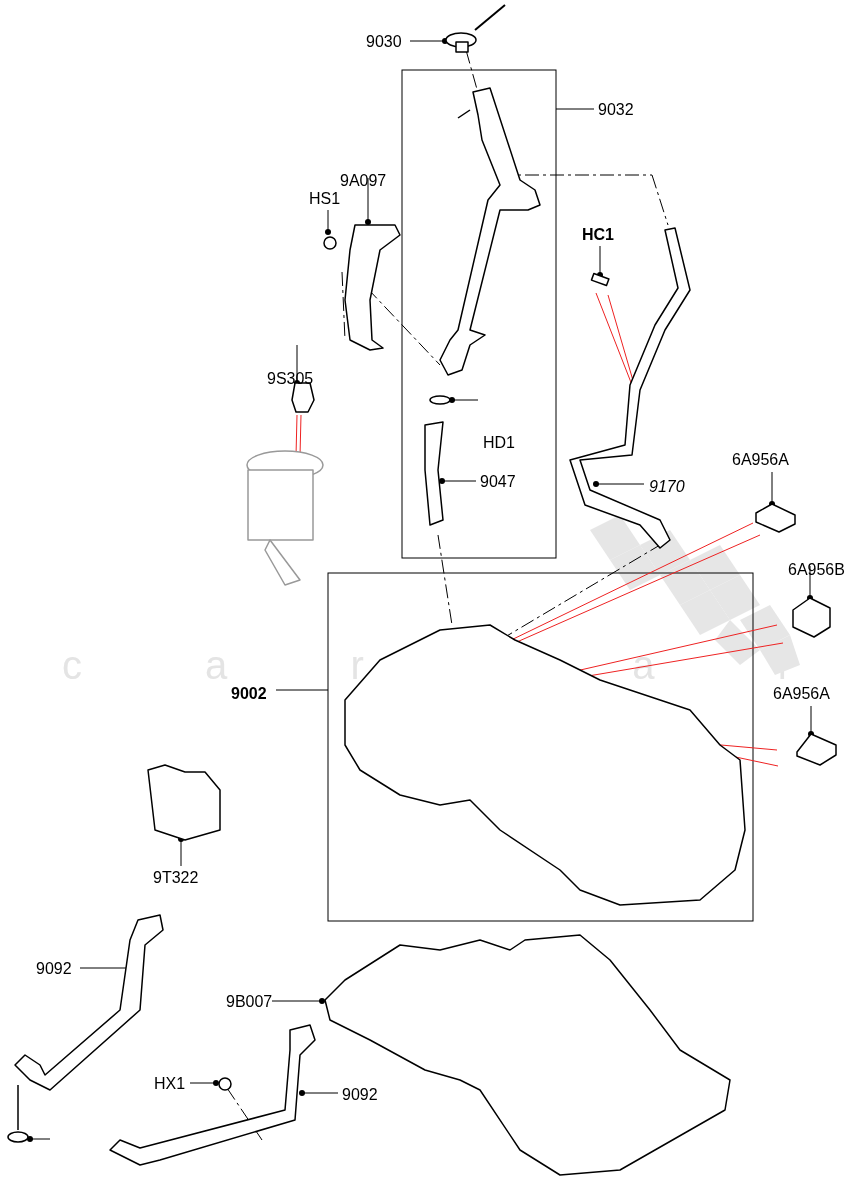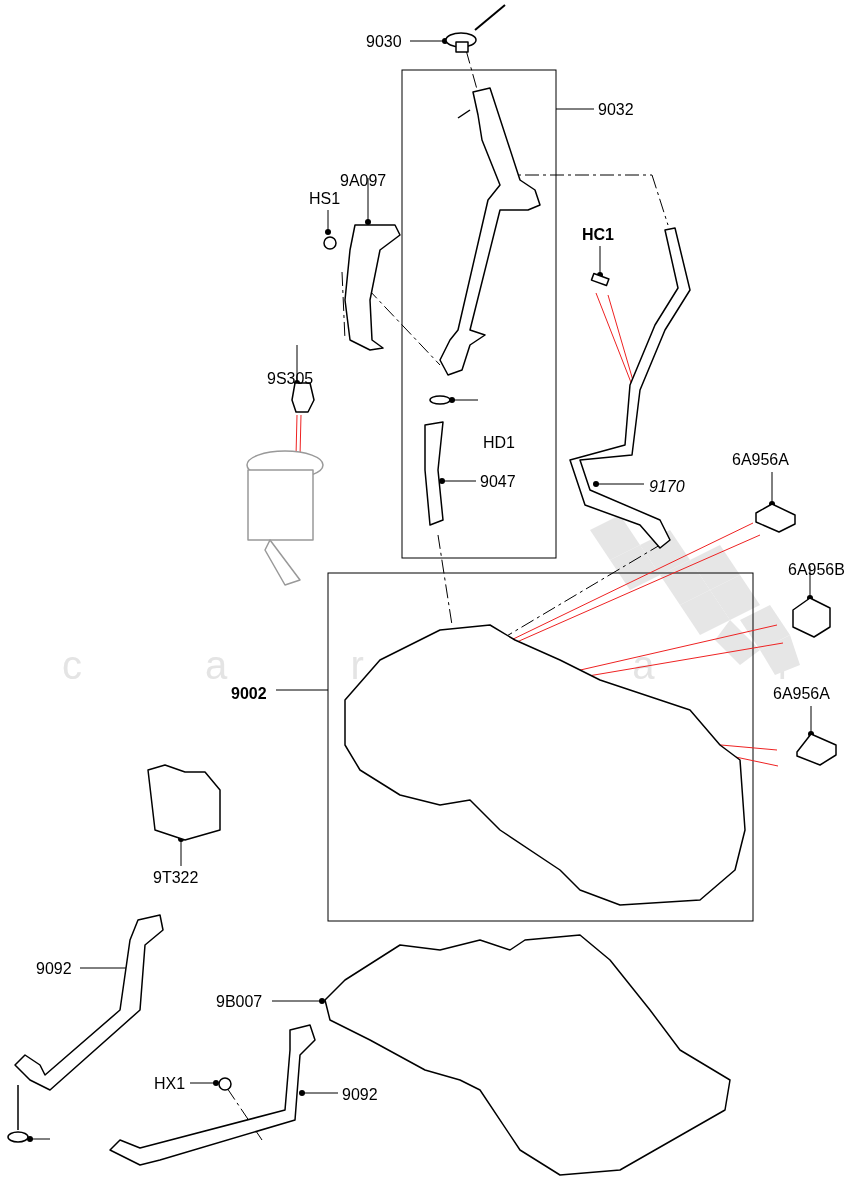--- a/index.html
+++ b/index.html
@@ -168,17 +168,17 @@
   <div class="lbl" style="left:267px;top:326px;margin-top:45px;">9S305</div>
   <div class="lbl" style="left:483px;top:395px;margin-top:40px;">HD1</div>
   <div class="lbl" style="left:480px;top:474px;">9047</div>
   <div class="lbl" style="left:732px;top:452px;">6A956A</div>
   <div class="lbl" style="left:649px;top:479px;font-style:italic;">9170</div>
   <div class="lbl" style="left:788px;top:546px;margin-top:16px;">6A956B</div>
   <div class="lbl" style="left:231px;top:686px;font-weight:bold;">9002</div>
   <div class="lbl" style="left:773px;top:686px;">6A956A</div>
   <div class="lbl" style="left:153px;top:870px;">9T322</div>
   <div class="lbl" style="left:36px;top:961px;">9092</div>
-  <div class="lbl" style="left:216px;top:994px;">9B007</div>
+  <div class="lbl" style="left:226px;top:994px;">9B007</div>
   <div class="lbl" style="left:154px;top:1076px;">HX1</div>
   <div class="lbl" style="left:342px;top:1087px;">9092</div>
   <div class="lbl" style="left:55px;top:1200px;">HB1</div>
 </div>
 
 </body></html>

